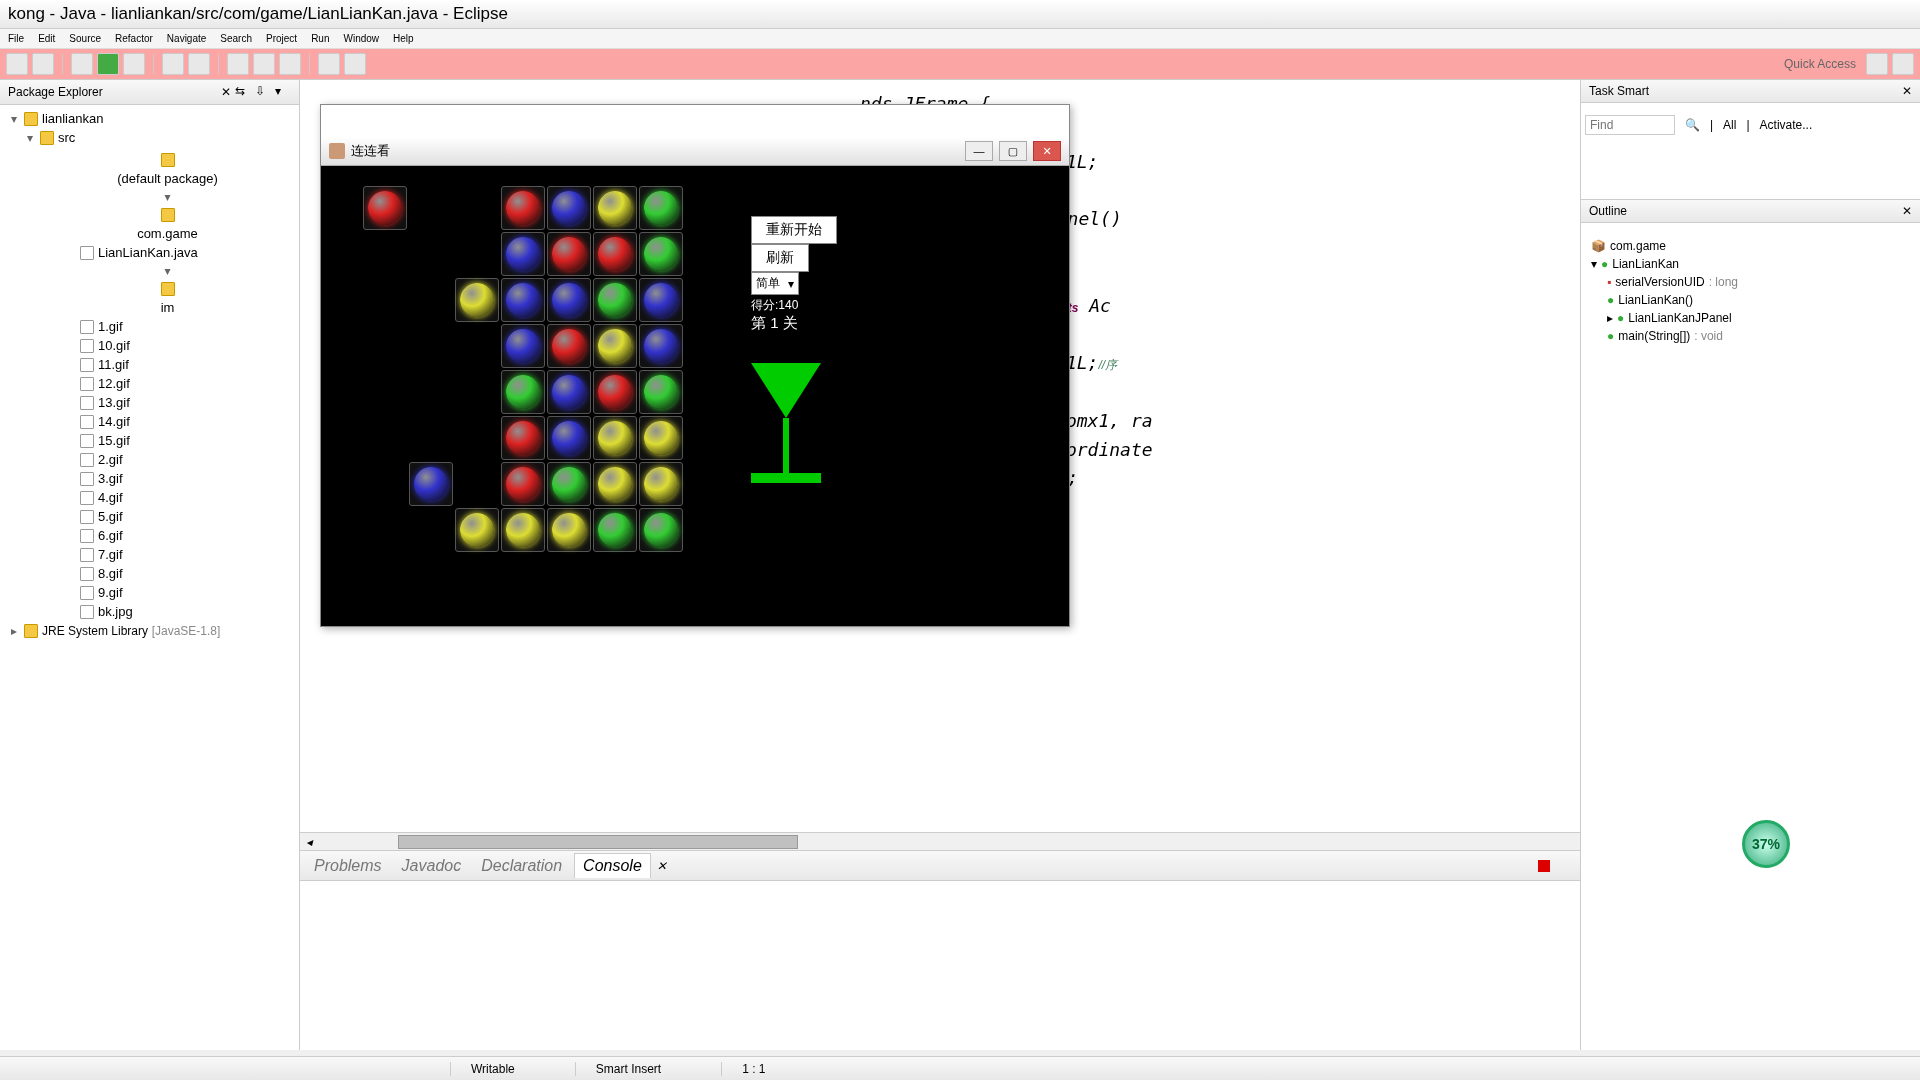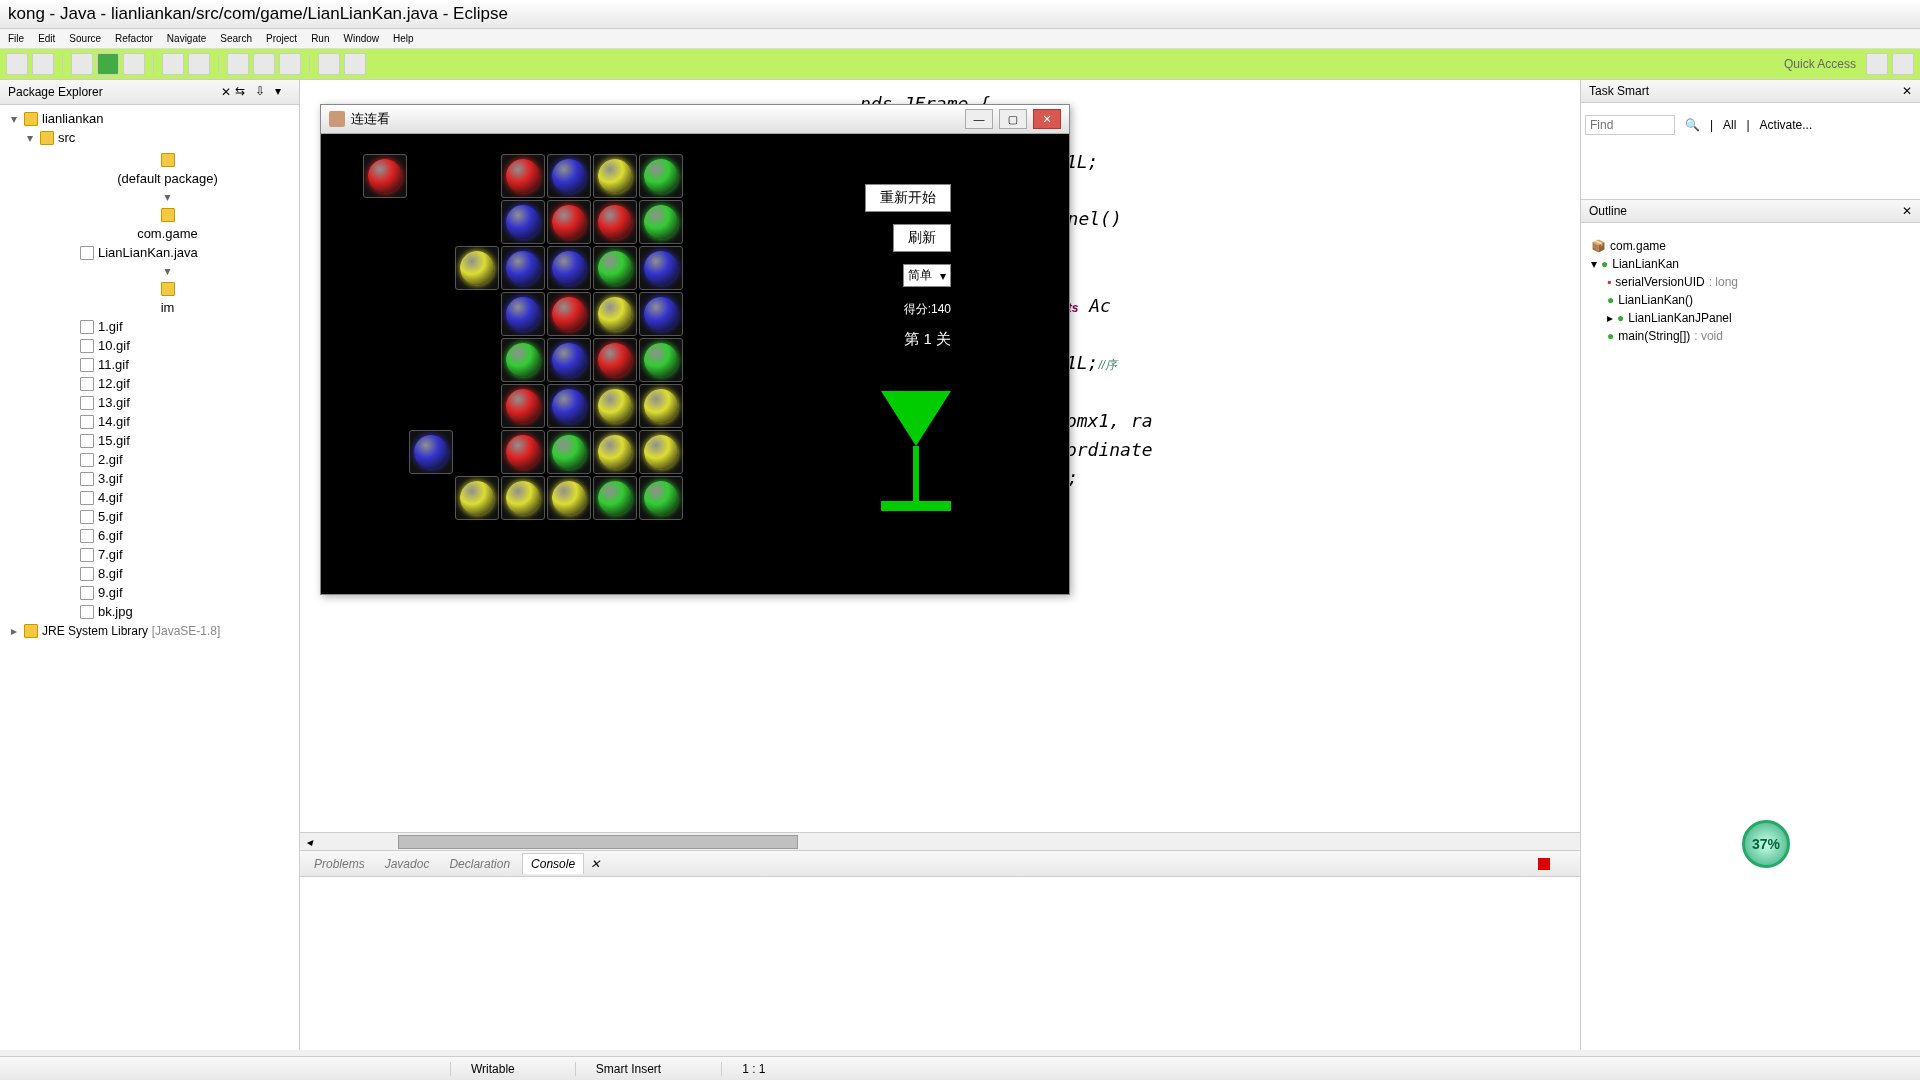--- a/index.html
+++ b/index.html
@@ -1,21 +1,21 @@
 <!DOCTYPE html>
 <html><head>
 <meta charset="utf-8">
 <style>
 * { margin: 0; padding: 0; box-sizing: border-box; font-family: Tahoma, sans-serif; font-size: 12px; }
 body { background: #f0f0f0; width: 1920px; height: 1080px; overflow: hidden; }
 
 .window-title { background: linear-gradient(#fff, #e8e8e8); padding: 4px 8px; border-bottom: 1px solid #ccc; font-size: 17px; }
 .menubar { background: #f5f5f5; padding: 4px 8px; border-bottom: 1px solid #ddd; display: flex; gap: 14px; }
 .menubar span { cursor: pointer; font-size: 10px; }
-.toolbar { background: #bef264; padding: 4px 6px; border-bottom: 1px solid #ccc; display: flex; gap: 4px; align-items: center; }
+.toolbar { background: #fca5a5; padding: 4px 6px; border-bottom: 1px solid #ccc; display: flex; gap: 4px; align-items: center; }
 .toolbar .tb-btn { width: 22px; height: 22px; background: #e8e8e8; border: 1px solid #ccc; border-radius: 2px; cursor: pointer; display: inline-block; }
 .toolbar .tb-sep { width: 1px; height: 20px; background: #ccc; margin: 0 4px; }
 .quick-access { margin-left: auto; font-size: 12px; color: #666; padding: 2px 6px; }
 
 .main-layout { display: flex; height: calc(100% - 110px); }
 .left-panel { width: 300px; border-right: 1px solid #ccc; background: #fff; display: flex; flex-direction: column; }
 .panel-header { background: linear-gradient(#f8f8f8, #e8e8e8); padding: 4px 8px; border-bottom: 1px solid #ccc; display: flex; align-items: center; gap: 4px; }
 .panel-header .title { flex: 1; font-size: 12px; }
 .panel-header .icon-btn { width: 16px; height: 16px; cursor: pointer; }
 
@@ -34,51 +34,51 @@
 .center-panel { flex: 1; display: flex; flex-direction: column; position: relative; font-style: italic; }
 .editor-area { flex: 1; background: #fff; position: relative; overflow: hidden; }
 .code-text { font-family: Consolas, monospace; font-size: 18px; padding: 10px 20px; white-space: pre; line-height: 1.6; position: absolute; left: 540px; top: 0; }
 .kw { color: #7f0055; font-weight: bold; }
 .cmt { color: #3f7f5f; }
 .hscroll { height: 18px; background: #f0f0f0; border-top: 1px solid #ccc; display: flex; align-items: center; }
 .hscroll .thumb { height: 14px; background: #c0c0c0; width: 400px; margin-left: 80px; border: 1px solid #999; }
 
 .console-area { height: 200px; border-top: 1px solid #ccc; background: #fff; display: flex; flex-direction: column; }
 .console-tabs { background: linear-gradient(#f8f8f8, #e8e8e8); padding: 2px 6px; display: flex; gap: 4px; align-items: center; border-bottom: 1px solid #ccc; }
-.console-tabs .tab { padding: 3px 8px; cursor: pointer; color: #777; font-size: 12px; }
+.console-tabs .tab { padding: 3px 8px; cursor: pointer; color: #777; font-size: 16px; }
 .console-tabs .tab.active { background: #fff; border: 1px solid #ccc; border-bottom: none; color: #000; }
 .console-tabs .spacer { flex: 1; }
 .console-tabs .red-sq { width: 12px; height: 12px; background: #d00; cursor: pointer; }
 .console-body { padding: 6px; font-family: Consolas, monospace; font-size: 13px; }
 
 .right-panel { width: 340px; border-left: 1px solid #ccc; background: #fff; display: flex; flex-direction: column; }
 .task-list { height: 120px; border-bottom: 1px solid #ccc; display: flex; flex-direction: column; }
 .task-find-row { padding: 4px; display: flex; gap: 10px; align-items: center; }
 .task-find-row input { width: 90px; padding: 2px 4px; border: 1px solid #ccc; }
 .outline { flex: 1; display: flex; flex-direction: column; }
 .outline-body { padding: 6px; }
 .outline-item { padding: 2px 4px; display: flex; gap: 4px; align-items: center; font-size: 13px; cursor: pointer; }
 .outline-item.indent1 { padding-left: 20px; }
 .outline-item .ret { color: #888; }
 
 .statusbar { position: absolute; bottom: 0; left: 0; right: 0; height: 24px; background: linear-gradient(#f8f8f8,#e8e8e8); border-top: 1px solid #ccc; display: flex; align-items: center; padding: 0 10px; gap: 40px; font-size: 13px; }
 .statusbar .cell { padding: 0 20px; border-left: 1px solid #ccc; }
 
 
 .game-window { position: absolute; left: 320px; top: 104px; width: 750px; background: #fff; border: 1px solid #888; box-shadow: 2px 2px 8px rgba(0,0,0,0.3); z-index: 100; }
-.game-title { background: linear-gradient(#fff,#e0e0e0); padding: 4px 8px; display: flex; align-items: center; gap: 6px; border-bottom: 1px solid #aaa; }
+.game-title { background: linear-gradient(#fff,#e0e0e0); padding: 4px 8px; display: flex; align-items: center; gap: 6px; border-bottom: 1px solid #aaa; margin-top: 32px; }
 .game-title .coffee-icon { width: 16px; height: 16px; background: #c97; border-radius: 2px; }
 .game-title .t { flex: 1; font-size: 13px; }
 .game-title .win-btn { width: 28px; height: 20px; border: 1px solid #aaa; background: #eee; cursor: pointer; display: flex; align-items: center; justify-content: center; font-size: 11px; }
 .game-title .win-close { background: #d9574e; color: #fff; border-color: #b33; }
 .game-body { background: #000; padding: 20px; display: flex; gap: 30px; }
 .game-grid { position: relative; width: 380px; height: 420px; }
 .orb { position: absolute; width: 44px; height: 44px; border: 1px solid #555; background: #111; border-radius: 3px; display: flex; align-items: center; justify-content: center; cursor: pointer; }
 .orb::after { content: ''; width: 34px; height: 34px; border-radius: 50%; background: radial-gradient(circle at 35% 30%, #fff8, var(--c) 40%, #0008); box-shadow: 0 0 6px var(--c); }
-.game-side { width: 200px; display: flex; flex-direction: column; align-items: flex-end; gap: 12px; padding-top: 30px; }
+.game-side { width: 200px; display: flex; flex-direction: column; align-items: flex-start; gap: 0; padding-top: 30px; }
 .game-btn { background: #fff; border: 1px solid #888; padding: 4px 14px; font-size: 14px; cursor: pointer; }
 .game-select { background: #fff; padding: 2px 4px; font-size: 14px; display: flex; align-items: center; gap: 8px; cursor: pointer; border: 1px solid #888; }
 .game-label { color: #fff; font-size: 15px; }
 .hourglass { margin-top: 30px; }
 .hourglass .tri { width: 0; height: 0; border-left: 35px solid transparent; border-right: 35px solid transparent; }
 .hourglass .top { border-top: 55px solid #0c0; }
 .hourglass .stem { width: 6px; height: 55px; background: #0c0; margin: 0 auto; }
 .hourglass .base { width: 70px; height: 10px; background: #0c0; }
 
 .perf-widget { position: absolute; right: 130px; top: 820px; width: 48px; height: 48px; border-radius: 50%; background: radial-gradient(#cfe,#3a7); border: 3px solid #2a6; display: flex; align-items: center; justify-content: center; font-weight: bold; color: #063; font-size: 14px; }

